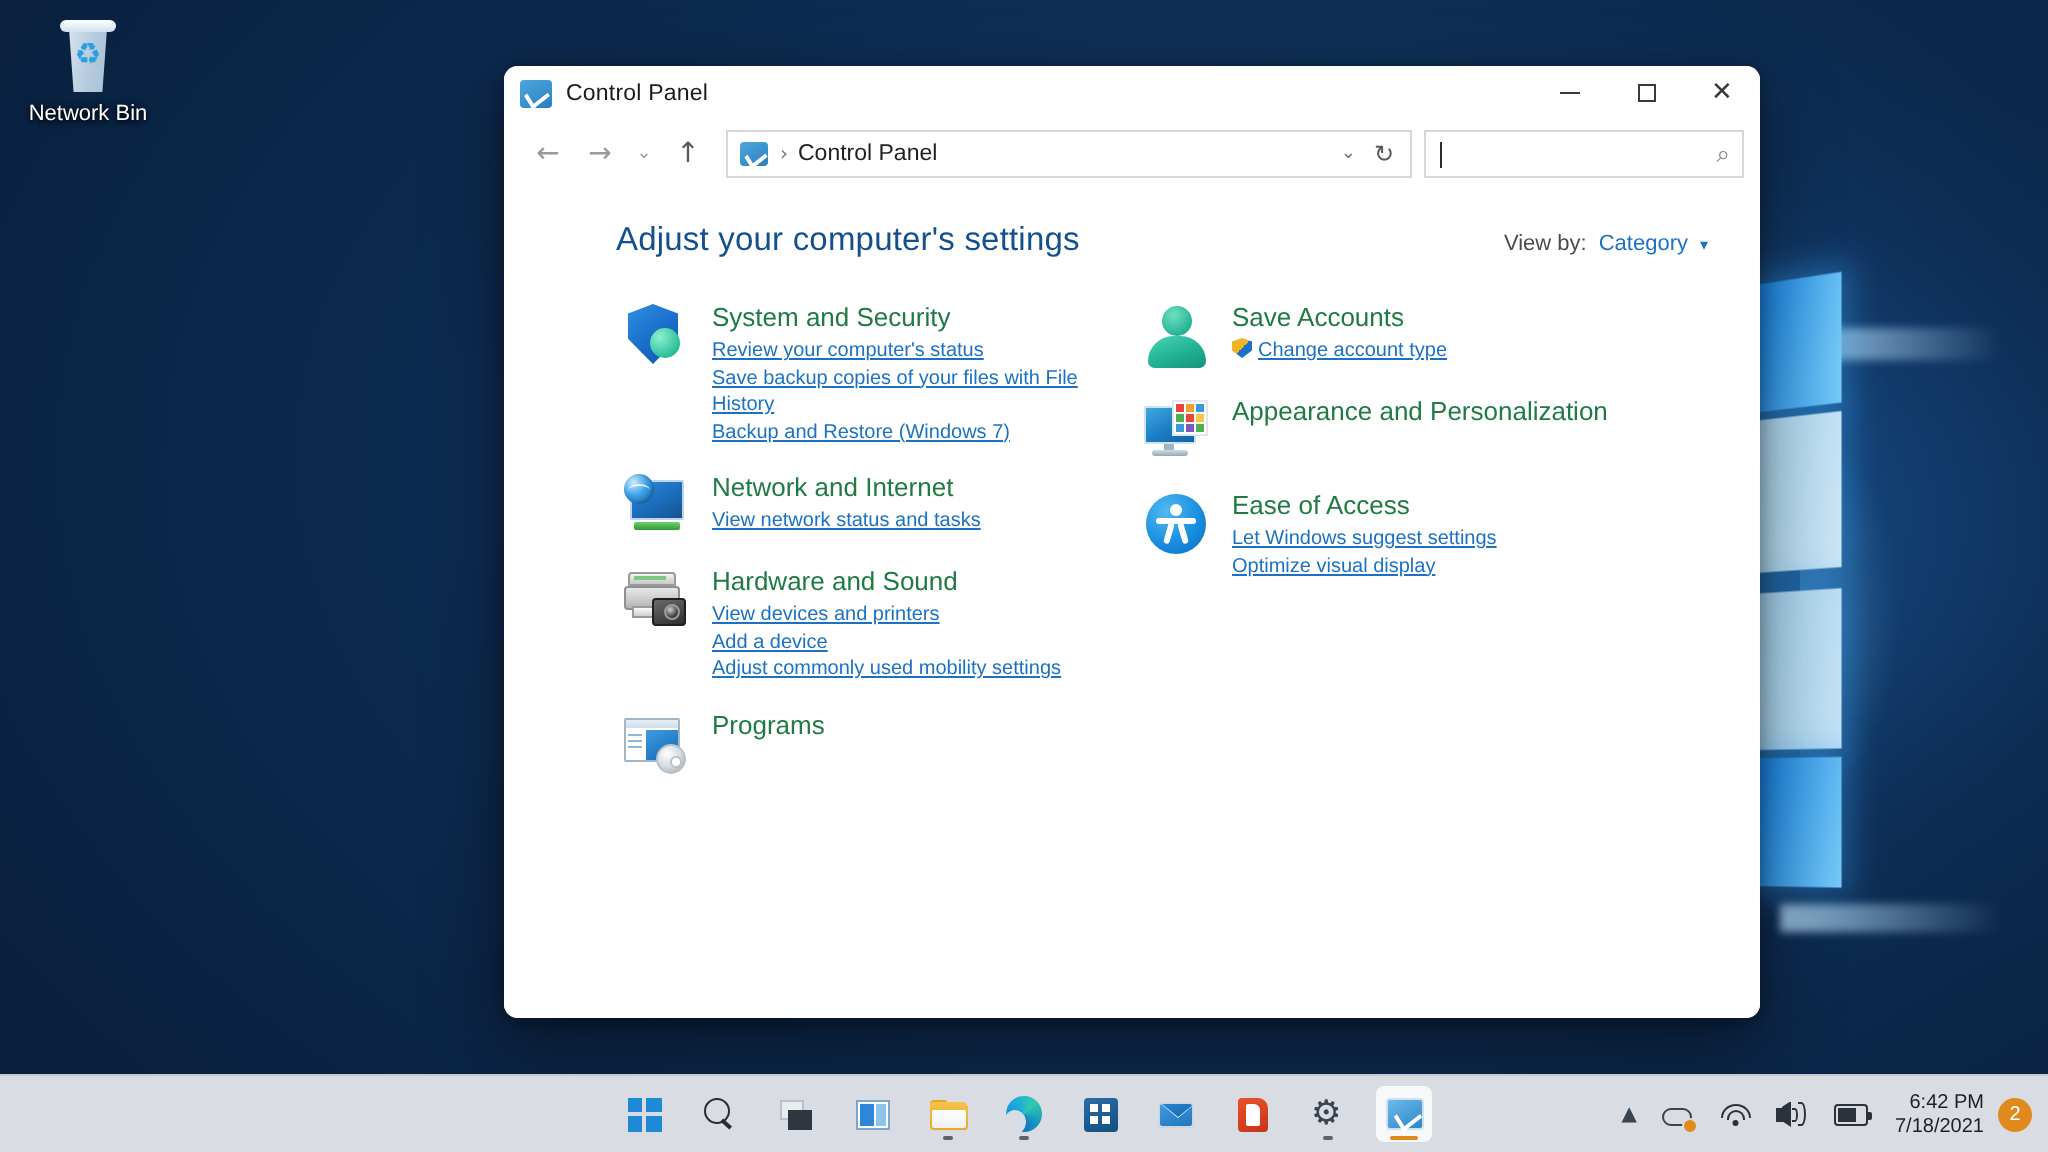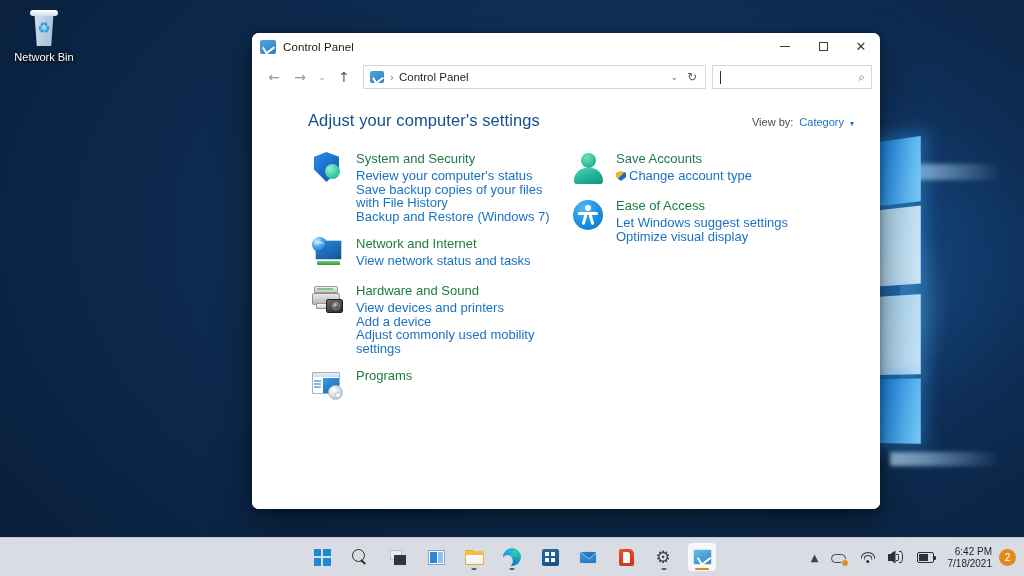--- a/index.html
+++ b/index.html
@@ -217,22 +217,22 @@
     width: 40px; flex: 0 0 40px;
     margin-right: 8px; padding-top: 1px;
     display: flex; justify-content: center;
   }
   .cat-text { flex: 1; padding-top: 1px; }
   .cat-title {
     font-size: 13px; color: #1f7a43; line-height: 16px;
     margin-bottom: 2px; cursor: pointer;
   }
   .cat-link {
-    font-size: 13px; color: #1b72c4; line-height: 13.5px;
-    cursor: pointer; display: block;
+    font-size: 10px; color: #1b72c4; line-height: 13.5px;
+    cursor: pointer; display: block; text-decoration: underline;
   }
   .cat-link .shield-mini {
     display: inline-block; width: 10px; height: 10px;
     margin-right: 3px; vertical-align: -1px;
     background:
       linear-gradient(135deg,#f0b429 0%,#f0b429 50%, #1b72c4 50%, #1b72c4 100%);
     clip-path: polygon(50% 0%, 100% 18%, 100% 62%, 50% 100%, 0% 62%, 0% 18%);
   }
 
   
@@ -762,20 +762,43 @@
                 <span class="head"></span>
                   <span class="body"></span>
               </div>
             </div>
             <div class="cat-text">
               <div class="cat-title">Save Accounts</div>
               <a class="cat-link"><span class="shield-mini"></span><span>Change account type</span></a>
             </div>
           </div>
 
+          <div class="cat">
+            <div class="cat-ico">
+              <div class="ico ico-app">
+                <span class="mon"></span>
+                  <span class="neck"></span>
+                  <span class="base"></span>
+                <span class="tiles">
+                  <i style="background:#e8453c"></i>
+                    <i style="background:#f0a030"></i>
+                    <i style="background:#3a9ad9"></i>
+                  <i style="background:#4caf50"></i>
+                    <i style="background:#e8453c"></i>
+                    <i style="background:#f5c842"></i>
+                  <i style="background:#3a9ad9"></i>
+                    <i style="background:#7e57c2"></i>
+                    <i style="background:#4caf50"></i>
+                </span>
+              </div>
+            </div>
+            <div class="cat-text">
+              <div class="cat-title">Appearance and Personalization</div>
+            </div>
+          </div>
 
 
           <div class="cat">
             <div class="cat-ico">
               <div class="ico ico-ease">
                 <span class="circ"></span>
                   <span class="fhead"></span>
                   <span class="fbody"></span>
                 <span class="fleg1"></span>
                   <span class="fleg2"></span>

